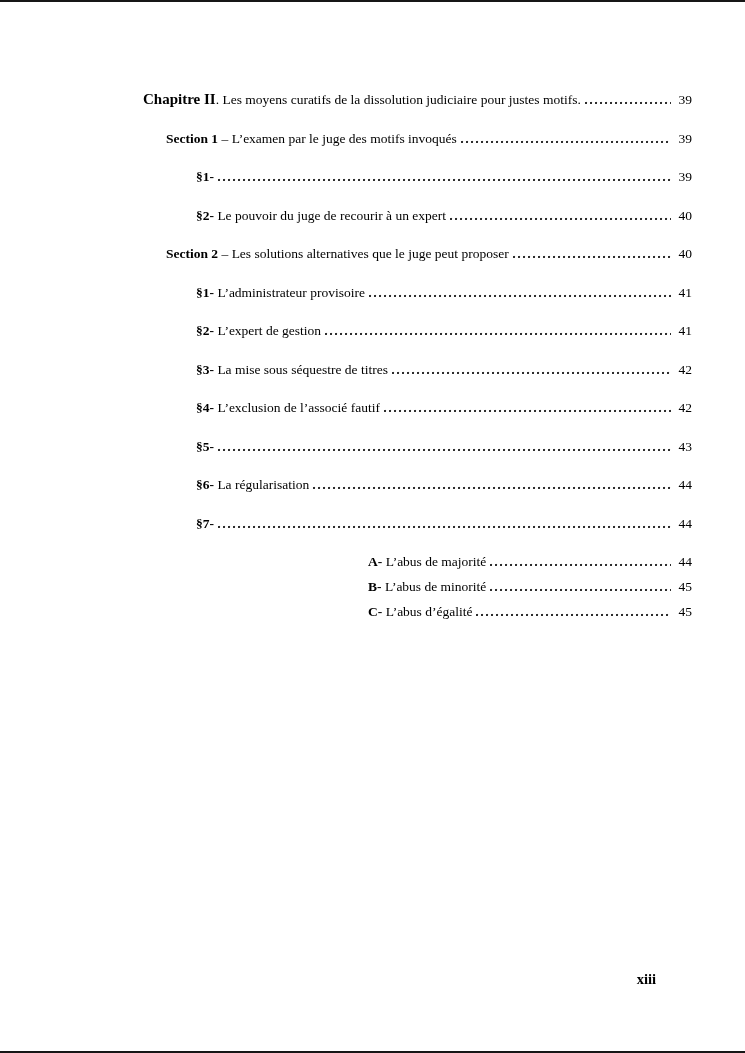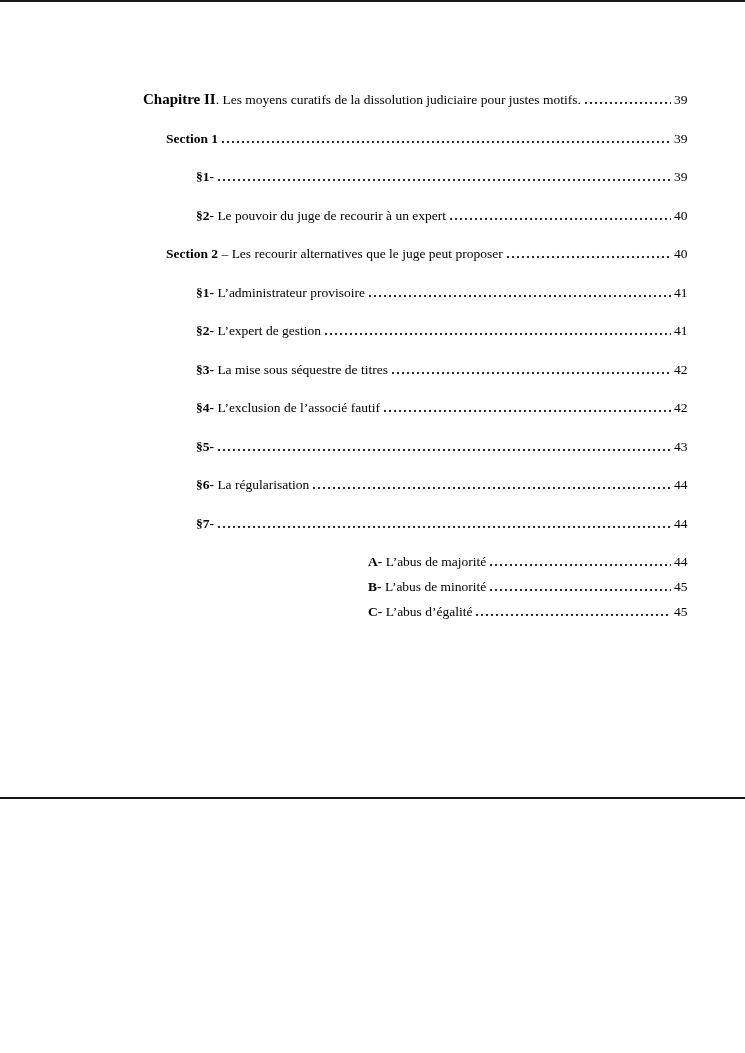--- a/index.html
+++ b/index.html
@@ -1,20 +1,20 @@
 <!DOCTYPE html>
 <html><head>
 <meta charset="utf-8">
 <style>
   * { margin: 0; padding: 0; box-sizing: border-box; }
   html, body { background: #ffffff; }
   .page {
     position: relative;
     width: 745px;
-    height: 799px;
+    height: 1053px;
     background: #ffffff;
     font-family: "Liberation Serif", serif;
     color: #000000;
     overflow: hidden;
   }
   .scan-edge {
     position: absolute;
     left: 0;
     width: 100%;
     height: 2px;
@@ -48,21 +48,21 @@
     min-width: 8px;
     height: 4px;
     margin: 0 3px 0 4px;
     background-image: radial-gradient(circle at 1.2px 2.8px, #2e2e2e 1.05px, transparent 1.35px);
     background-size: 5px 4px;
     background-repeat: repeat-x;
   }
   .toc-page {
     flex: 0 0 auto;
     min-width: 18px;
-    text-align: left;
+    text-align: right;
   }
   .footer-page-number {
     position: absolute;
     top: 971px;
     right: 89px;
     font-size: 14.5px;
     font-weight: bold;
   }
 </style>
 </head>
@@ -75,40 +75,41 @@
 
     <div class="toc-row lvl-chapter">
       <span class="toc-label">Chapitre II</span>
       <span class="toc-title">. Les moyens curatifs de la dissolution judiciaire pour justes motifs.</span>
       <span class="leader"></span>
       <span class="toc-page">39</span>
     </div>
 
     <div class="toc-row lvl-section">
       <span class="toc-label">Section 1</span>
+      <span class="toc-title"> – L’examen par le juge des motifs invoqués</span>
       <span class="leader"></span>
       <span class="toc-page">39</span>
     </div>
 
     <div class="toc-row lvl-para">
       <span class="toc-label">§1-</span>
       <span class="leader"></span>
       <span class="toc-page">39</span>
     </div>
 
     <div class="toc-row lvl-para">
       <span class="toc-label">§2-</span>
       <span class="toc-title"> Le pouvoir du juge de recourir à un expert</span>
       <span class="leader"></span>
       <span class="toc-page">40</span>
     </div>
 
     <div class="toc-row lvl-section">
       <span class="toc-label">Section 2</span>
-      <span class="toc-title"> – Les recourir alternatives que le juge peut proposer</span>
+      <span class="toc-title"> – Les solutions alternatives que le juge peut proposer</span>
       <span class="leader"></span>
       <span class="toc-page">40</span>
     </div>
 
     <div class="toc-row lvl-para">
       <span class="toc-label">§1-</span>
       <span class="toc-title"> L’administrateur provisoire</span>
       <span class="leader"></span>
       <span class="toc-page">41</span>
     </div>

